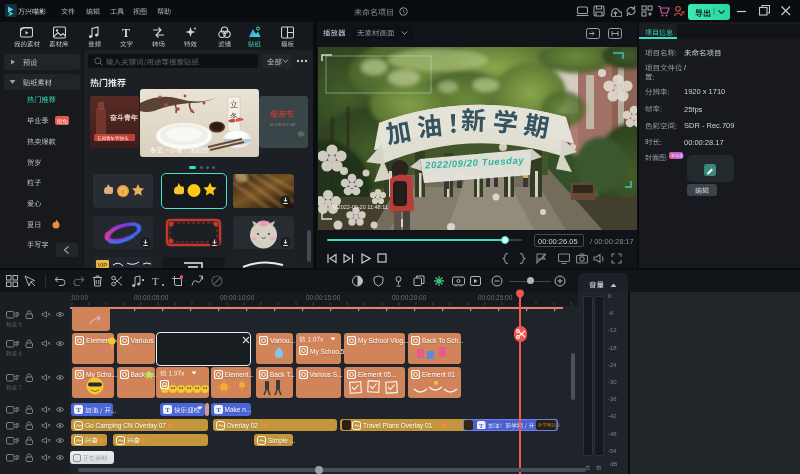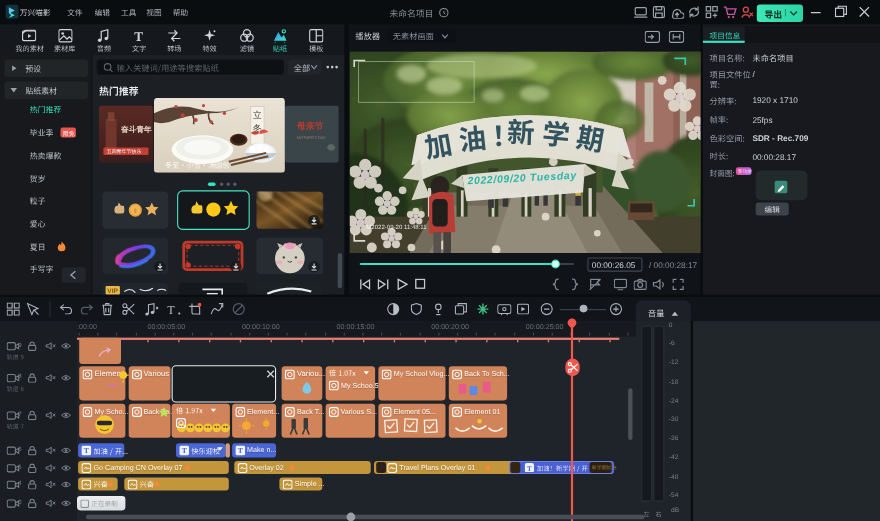--- a/index.html
+++ b/index.html
@@ -675,21 +675,21 @@
       <path transform="translate(0,7.7)" d="M5.0 -6.2 4.5 -6.0C5.1 -4.8 6.0 -3.6 6.8 -2.9C6.9 -3.1 7.1 -3.3 7.2 -3.4C6.4 -4.0 5.5 -5.2 5.0 -6.2ZM2.4 -6.1C2.0 -5.0 1.2 -4.0 0.3 -3.3C0.5 -3.2 0.7 -3.0 0.8 -2.9C1.0 -3.0 1.2 -3.2 1.4 -3.4V-2.9H2.9C2.7 -1.6 2.3 -0.4 0.5 0.1C0.6 0.3 0.8 0.5 0.8 0.6C2.7 -0.1 3.2 -1.4 3.4 -2.9H5.5C5.4 -1.0 5.3 -0.3 5.1 -0.1C5.0 -0.0 4.9 -0.0 4.8 -0.0C4.6 -0.0 4.1 -0.0 3.7 -0.1C3.8 0.1 3.8 0.3 3.8 0.5C4.3 0.5 4.8 0.5 5.0 0.5C5.3 0.5 5.5 0.4 5.6 0.3C5.9 -0.0 6.0 -0.9 6.1 -3.2C6.1 -3.3 6.1 -3.5 6.1 -3.5H1.4C2.1 -4.1 2.6 -5.0 3.0 -6.0Z M10.6 -4.8C10.6 -4.0 10.5 -3.1 10.3 -2.5L10.7 -2.3C11.0 -3.0 11.0 -4.0 11.0 -4.7ZM11.4 -6.2V-3.4C11.4 -2.1 11.3 -0.8 10.1 0.2C10.2 0.3 10.3 0.5 10.4 0.6C11.7 -0.5 11.9 -1.9 11.9 -3.4V-6.2ZM8.2 -4.6C8.3 -4.2 8.4 -3.7 8.4 -3.4L8.9 -3.4C8.8 -3.8 8.7 -4.3 8.6 -4.7ZM12.4 -4.6C12.6 -4.2 12.7 -3.7 12.7 -3.3L13.1 -3.4C13.1 -3.8 13.0 -4.3 12.8 -4.7ZM8.5 -6.1C8.7 -5.9 8.8 -5.6 8.9 -5.3H7.9V-4.8H10.3V-5.3H9.5C9.4 -5.6 9.2 -6.0 9.0 -6.3ZM7.9 -1.9V-1.5H8.8C8.8 -0.9 8.6 -0.2 7.9 0.2C8.0 0.3 8.2 0.5 8.3 0.6C9.0 0.1 9.3 -0.8 9.3 -1.5H10.2V-1.9H9.3V-2.9H10.3V-3.3H9.7C9.8 -3.7 10.0 -4.2 10.1 -4.6L9.6 -4.7C9.5 -4.3 9.4 -3.7 9.3 -3.3H7.8V-2.9H8.8V-1.9ZM12.8 -6.1C13.0 -5.9 13.1 -5.6 13.2 -5.3H12.2V-4.8H14.6V-5.3H13.8C13.7 -5.6 13.5 -6.0 13.3 -6.3ZM12.2 -1.8V-1.3H13.1V0.6H13.7V-1.3H14.6V-1.8H13.7V-2.8H14.7V-3.3H14.0C14.1 -3.7 14.3 -4.2 14.4 -4.6L13.9 -4.7C13.9 -4.3 13.7 -3.7 13.5 -3.3H12.1V-2.8H13.1V-1.8Z M21.2 -4.8C21.0 -4.5 20.5 -4.1 20.2 -3.9L20.6 -3.6C20.9 -3.8 21.3 -4.2 21.7 -4.5ZM15.4 -2.5 15.7 -2.1C16.2 -2.3 16.8 -2.6 17.4 -3.0L17.3 -3.4C16.6 -3.1 15.9 -2.7 15.4 -2.5ZM15.6 -4.5C16.0 -4.2 16.5 -3.9 16.8 -3.6L17.2 -4.0C16.9 -4.2 16.4 -4.6 16.0 -4.8ZM20.1 -3.1C20.6 -2.7 21.2 -2.3 21.6 -2.0L22.0 -2.3C21.6 -2.6 21.0 -3.1 20.5 -3.4ZM15.4 -1.5V-1.0H18.4V0.6H19.1V-1.0H22.1V-1.5H19.1V-2.1H18.4V-1.5ZM18.3 -6.2C18.4 -6.0 18.5 -5.8 18.6 -5.6H15.5V-5.1H18.3C18.1 -4.7 17.8 -4.4 17.7 -4.3C17.6 -4.2 17.5 -4.1 17.4 -4.1C17.4 -4.0 17.5 -3.7 17.5 -3.6C17.6 -3.7 17.8 -3.7 18.7 -3.8C18.3 -3.4 18.0 -3.1 17.8 -3.0C17.6 -2.8 17.4 -2.6 17.2 -2.6C17.3 -2.5 17.4 -2.2 17.4 -2.1C17.5 -2.2 17.8 -2.2 19.8 -2.4C19.9 -2.3 19.9 -2.1 20.0 -2.0L20.4 -2.2C20.3 -2.6 19.9 -3.1 19.6 -3.5L19.1 -3.3C19.3 -3.2 19.4 -3.0 19.5 -2.8L18.2 -2.7C18.8 -3.3 19.5 -3.9 20.1 -4.6L19.6 -4.9C19.5 -4.7 19.3 -4.5 19.1 -4.3L18.2 -4.2C18.4 -4.5 18.7 -4.8 18.9 -5.1H22.1V-5.6H19.3C19.2 -5.8 19.0 -6.1 18.8 -6.4Z M23.5 -2.9C23.8 -2.9 24.0 -3.1 24.0 -3.4C24.0 -3.8 23.8 -4.0 23.5 -4.0C23.3 -4.0 23.0 -3.8 23.0 -3.4C23.0 -3.1 23.3 -2.9 23.5 -2.9ZM23.5 0.1C23.8 0.1 24.0 -0.1 24.0 -0.4C24.0 -0.7 23.8 -0.9 23.5 -0.9C23.3 -0.9 23.0 -0.7 23.0 -0.4C23.0 -0.1 23.3 0.1 23.5 0.1Z" fill="#9aa0a7"></path>
     </svg>
 <div style="position:absolute;left:684px;top:87.0px;font-size:7.5px;color:#ced3d7;font-weight:400;letter-spacing:0px;white-space:nowrap;">1920 x 1710</div>
 <svg style="position:absolute;left:645px;top:104px;overflow:visible" width="19" height="9">
       <path transform="translate(0,7.7)" d="M5.3 -0.4C5.8 -0.1 6.5 0.3 6.9 0.6L7.2 0.2C6.8 -0.1 6.1 -0.5 5.6 -0.8ZM4.9 -3.4V-2.1C4.9 -1.3 4.7 -0.4 2.9 0.2C3.0 0.3 3.2 0.5 3.3 0.6C5.1 -0.1 5.5 -1.1 5.5 -2.1V-3.4ZM3.6 -4.5V-0.9H4.1V-4.0H6.2V-0.9H6.7V-4.5H5.4V-5.1H7.1V-5.6H5.4V-6.3H4.9V-4.5ZM0.6 -4.9V-0.9H1.0V-4.4H1.6V0.6H2.1V-4.4H2.7V-1.6C2.7 -1.5 2.7 -1.5 2.6 -1.5C2.5 -1.5 2.4 -1.5 2.2 -1.5C2.3 -1.4 2.4 -1.1 2.4 -1.0C2.6 -1.0 2.8 -1.0 2.9 -1.1C3.1 -1.2 3.1 -1.3 3.1 -1.6V-4.9H2.1V-6.3H1.6V-4.9Z M13.7 -4.8C13.5 -4.5 13.0 -4.1 12.7 -3.9L13.1 -3.6C13.4 -3.8 13.8 -4.2 14.2 -4.5ZM7.9 -2.5 8.2 -2.1C8.7 -2.3 9.3 -2.6 9.9 -3.0L9.8 -3.4C9.1 -3.1 8.4 -2.7 7.9 -2.5ZM8.1 -4.5C8.5 -4.2 9.0 -3.9 9.3 -3.6L9.7 -4.0C9.4 -4.2 8.9 -4.6 8.5 -4.8ZM12.6 -3.1C13.1 -2.7 13.7 -2.3 14.1 -2.0L14.5 -2.3C14.1 -2.6 13.5 -3.1 13.0 -3.4ZM7.9 -1.5V-1.0H10.9V0.6H11.6V-1.0H14.6V-1.5H11.6V-2.1H10.9V-1.5ZM10.8 -6.2C10.9 -6.0 11.0 -5.8 11.1 -5.6H8.0V-5.1H10.8C10.6 -4.7 10.3 -4.4 10.2 -4.3C10.1 -4.2 10.0 -4.1 9.9 -4.1C9.9 -4.0 10.0 -3.7 10.0 -3.6C10.1 -3.7 10.3 -3.7 11.2 -3.8C10.8 -3.4 10.5 -3.1 10.3 -3.0C10.1 -2.8 9.9 -2.6 9.7 -2.6C9.8 -2.5 9.9 -2.2 9.9 -2.1C10.0 -2.2 10.3 -2.2 12.3 -2.4C12.4 -2.3 12.4 -2.1 12.5 -2.0L12.9 -2.2C12.8 -2.6 12.4 -3.1 12.1 -3.5L11.6 -3.3C11.8 -3.2 11.9 -3.0 12.0 -2.8L10.7 -2.7C11.3 -3.3 12.0 -3.9 12.6 -4.6L12.1 -4.9C12.0 -4.7 11.8 -4.5 11.6 -4.3L10.7 -4.2C10.9 -4.5 11.2 -4.8 11.4 -5.1H14.6V-5.6H11.8C11.7 -5.8 11.5 -6.1 11.3 -6.4Z M16.0 -2.9C16.3 -2.9 16.5 -3.1 16.5 -3.4C16.5 -3.8 16.3 -4.0 16.0 -4.0C15.8 -4.0 15.5 -3.8 15.5 -3.4C15.5 -3.1 15.8 -2.9 16.0 -2.9ZM16.0 0.1C16.3 0.1 16.5 -0.1 16.5 -0.4C16.5 -0.7 16.3 -0.9 16.0 -0.9C15.8 -0.9 15.5 -0.7 15.5 -0.4C15.5 -0.1 15.8 0.1 16.0 0.1Z" fill="#9aa0a7"></path>
     </svg>
 <div style="position:absolute;left:684px;top:104.5px;font-size:7.5px;color:#ced3d7;font-weight:400;letter-spacing:0px;white-space:nowrap;">25fps</div>
 <svg style="position:absolute;left:645px;top:120.5px;overflow:visible" width="34" height="9">
       <path transform="translate(0,7.7)" d="M3.6 -3.7V-2.4H1.8V-3.7ZM4.1 -3.7H5.9V-2.4H4.1ZM4.5 -5.1C4.3 -4.8 4.0 -4.5 3.7 -4.2H1.7C2.0 -4.5 2.3 -4.8 2.5 -5.1ZM2.7 -6.3C2.1 -5.3 1.2 -4.4 0.3 -3.8C0.4 -3.7 0.6 -3.4 0.6 -3.3C0.8 -3.5 1.1 -3.6 1.3 -3.8V-0.6C1.3 0.3 1.6 0.5 2.8 0.5C3.1 0.5 5.4 0.5 5.7 0.5C6.9 0.5 7.1 0.1 7.2 -1.0C7.1 -1.1 6.8 -1.2 6.7 -1.2C6.6 -0.3 6.5 -0.0 5.7 -0.0C5.2 -0.0 3.2 -0.0 2.8 -0.0C2.0 -0.0 1.8 -0.1 1.8 -0.6V-1.9H5.9V-1.5H6.5V-4.2H4.4C4.7 -4.6 5.1 -5.0 5.3 -5.4L5.0 -5.7L4.9 -5.6H2.9C3.0 -5.8 3.1 -6.0 3.2 -6.1Z M11.4 -6.2C10.6 -6.0 9.1 -5.8 7.9 -5.7C7.9 -5.5 8.0 -5.3 8.0 -5.2C9.3 -5.3 10.8 -5.5 11.8 -5.7ZM8.1 -4.7C8.4 -4.3 8.6 -3.8 8.7 -3.5L9.2 -3.7C9.1 -4.0 8.8 -4.5 8.5 -4.9ZM9.4 -5.0C9.6 -4.6 9.8 -4.1 9.9 -3.8L10.4 -3.9C10.3 -4.3 10.1 -4.7 9.9 -5.1ZM11.2 -5.1C11.1 -4.7 10.8 -4.0 10.6 -3.7L11.0 -3.5C11.2 -3.9 11.5 -4.5 11.8 -5.0ZM13.8 -6.2C13.4 -5.6 12.6 -5.0 11.9 -4.6C12.1 -4.5 12.3 -4.3 12.4 -4.2C13.1 -4.6 13.9 -5.3 14.4 -5.9ZM14.1 -4.1C13.6 -3.5 12.7 -2.9 12.0 -2.5C12.1 -2.4 12.3 -2.2 12.4 -2.1C13.2 -2.5 14.0 -3.2 14.6 -3.9ZM14.2 -2.0C13.7 -1.1 12.7 -0.3 11.6 0.1C11.7 0.3 11.9 0.4 12.0 0.6C13.1 0.1 14.2 -0.8 14.8 -1.8ZM10.2 -2.3H10.3L10.2 -2.3ZM9.7 -3.7V-2.9H7.9V-2.3H9.5C9.1 -1.6 8.4 -0.8 7.7 -0.4C7.8 -0.3 8.0 -0.1 8.0 0.1C8.6 -0.3 9.2 -1.0 9.7 -1.7V0.6H10.2V-1.8C10.7 -1.4 11.1 -1.0 11.3 -0.6L11.7 -1.0C11.4 -1.4 10.9 -1.9 10.3 -2.3H11.8V-2.9H10.2V-3.7Z M19.2 -4.0C20.0 -3.6 21.0 -3.0 21.5 -2.7L21.9 -3.1C21.4 -3.5 20.3 -4.0 19.6 -4.4ZM17.9 -4.4C17.3 -3.9 16.5 -3.4 15.6 -3.1L16.0 -2.6C16.8 -3.0 17.7 -3.6 18.3 -4.1ZM15.6 -0.2V0.3H22.0V-0.2H19.0V-2.1H21.2V-2.6H16.4V-2.1H18.4V-0.2ZM18.2 -6.2C18.3 -5.9 18.4 -5.6 18.5 -5.4H15.6V-3.7H16.1V-4.9H21.4V-3.9H21.9V-5.4H19.2C19.1 -5.7 18.9 -6.1 18.8 -6.3Z M23.2 -4.6V0.6H23.8V-4.6ZM23.3 -5.9C23.6 -5.6 24.0 -5.1 24.2 -4.8L24.7 -5.1C24.5 -5.4 24.1 -5.9 23.7 -6.2ZM25.3 -2.2H27.1V-1.2H25.3ZM25.3 -3.7H27.1V-2.7H25.3ZM24.8 -4.2V-0.7H27.7V-4.2ZM25.1 -5.9V-5.3H28.8V-0.1C28.8 0.0 28.7 0.0 28.6 0.1C28.5 0.1 28.2 0.1 27.9 0.0C28.0 0.2 28.1 0.4 28.1 0.6C28.6 0.6 28.9 0.6 29.1 0.5C29.3 0.4 29.3 0.2 29.3 -0.1V-5.9Z M31.0 -2.9C31.3 -2.9 31.5 -3.1 31.5 -3.4C31.5 -3.8 31.3 -4.0 31.0 -4.0C30.8 -4.0 30.5 -3.8 30.5 -3.4C30.5 -3.1 30.8 -2.9 31.0 -2.9ZM31.0 0.1C31.3 0.1 31.5 -0.1 31.5 -0.4C31.5 -0.7 31.3 -0.9 31.0 -0.9C30.8 -0.9 30.5 -0.7 30.5 -0.4C30.5 -0.1 30.8 0.1 31.0 0.1Z" fill="#9aa0a7"></path>
     </svg>
-<div style="position:absolute;left:684px;top:121.0px;font-size:7.5px;color:#ced3d7;font-weight:700;letter-spacing:0px;white-space:nowrap;">SDR - Rec.709</div>
+<div style="position:absolute;left:684px;top:121.0px;font-size:7.5px;color:#ced3d7;font-weight:400;letter-spacing:0px;white-space:nowrap;">SDR - Rec.709</div>
 <svg style="position:absolute;left:645px;top:137px;overflow:visible" width="19" height="9">
       <path transform="translate(0,7.7)" d="M3.6 -3.4C4.0 -2.8 4.5 -2.0 4.7 -1.6L5.2 -1.8C4.9 -2.3 4.4 -3.1 4.0 -3.6ZM2.4 -3.0V-1.3H1.1V-3.0ZM2.4 -3.5H1.1V-5.2H2.4ZM0.6 -5.7V-0.2H1.1V-0.8H3.0V-5.7ZM5.7 -6.3V-4.8H3.3V-4.2H5.7V-0.2C5.7 -0.1 5.7 -0.0 5.5 -0.0C5.4 -0.0 4.8 -0.0 4.2 -0.1C4.3 0.1 4.4 0.4 4.4 0.5C5.2 0.5 5.7 0.5 5.9 0.4C6.2 0.3 6.3 0.2 6.3 -0.2V-4.2H7.2V-4.8H6.3V-6.3Z M13.3 -6.1C12.6 -5.4 11.5 -4.6 10.5 -4.2C10.6 -4.1 10.8 -3.9 10.9 -3.8C11.9 -4.3 13.1 -5.0 13.8 -5.9ZM7.9 -3.4V-2.8H9.4V-0.4C9.4 -0.1 9.2 0.0 9.1 0.1C9.1 0.2 9.2 0.4 9.3 0.6C9.5 0.4 9.8 0.4 11.8 -0.2C11.8 -0.3 11.8 -0.6 11.8 -0.7L9.9 -0.3V-2.8H11.1C11.7 -1.3 12.8 -0.1 14.4 0.4C14.4 0.2 14.6 -0.0 14.8 -0.1C13.3 -0.6 12.3 -1.5 11.7 -2.8H14.6V-3.4H9.9V-6.3H9.4V-3.4Z M16.0 -2.9C16.3 -2.9 16.5 -3.1 16.5 -3.4C16.5 -3.8 16.3 -4.0 16.0 -4.0C15.8 -4.0 15.5 -3.8 15.5 -3.4C15.5 -3.1 15.8 -2.9 16.0 -2.9ZM16.0 0.1C16.3 0.1 16.5 -0.1 16.5 -0.4C16.5 -0.7 16.3 -0.9 16.0 -0.9C15.8 -0.9 15.5 -0.7 15.5 -0.4C15.5 -0.1 15.8 0.1 16.0 0.1Z" fill="#9aa0a7"></path>
     </svg>
 <div style="position:absolute;left:684px;top:137.5px;font-size:7.5px;color:#ced3d7;font-weight:400;letter-spacing:0px;white-space:nowrap;">00:00:28.17</div>
 <svg style="position:absolute;left:645px;top:152.5px;overflow:visible" width="24" height="9">
       <path transform="translate(0,7.1)" d="M3.9 -2.9C4.1 -2.4 4.4 -1.7 4.5 -1.3L5.0 -1.5C4.9 -1.9 4.6 -2.6 4.3 -3.1ZM5.5 -5.8V-4.2H3.6V-3.7H5.5V-0.1C5.5 -0.0 5.5 0.0 5.3 0.0C5.2 0.0 4.8 0.0 4.4 0.0C4.5 0.2 4.5 0.4 4.6 0.5C5.2 0.5 5.5 0.5 5.7 0.4C5.9 0.4 6.0 0.2 6.0 -0.1V-3.7H6.7V-4.2H6.0V-5.8ZM1.7 -5.9V-5.0H0.5V-4.5H1.7V-3.5H0.3V-3.0H3.5V-3.5H2.2V-4.5H3.3V-5.0H2.2V-5.9ZM0.3 -0.3 0.3 0.3C1.2 0.1 2.5 -0.1 3.6 -0.3L3.6 -0.8L2.2 -0.5V-1.6H3.4V-2.1H2.2V-2.9H1.7V-2.1H0.5V-1.6H1.7V-0.5Z M9.7 -2.3H11.2V-1.5H9.7ZM9.7 -2.8V-3.5H11.2V-2.8ZM9.7 -1.1H11.2V-0.3H9.7ZM7.4 -5.4V-4.9H10.1C10.1 -4.6 10.0 -4.3 9.9 -4.0H7.7V0.6H8.2V0.2H12.7V0.6H13.3V-4.0H10.5L10.7 -4.9H13.6V-5.4ZM8.2 -0.3V-3.5H9.2V-0.3ZM12.7 -0.3H11.7V-3.5H12.7Z M16.6 -2.0C17.2 -1.8 17.9 -1.6 18.3 -1.4L18.5 -1.8C18.1 -1.9 17.4 -2.2 16.8 -2.3ZM15.9 -1.1C16.9 -0.9 18.1 -0.7 18.8 -0.4L19.0 -0.8C18.3 -1.0 17.1 -1.3 16.2 -1.4ZM14.6 -5.6V0.6H15.1V0.3H19.9V0.6H20.4V-5.6ZM15.1 -0.2V-5.1H19.9V-0.2ZM16.9 -5.0C16.5 -4.4 15.9 -3.8 15.3 -3.5C15.5 -3.4 15.6 -3.2 15.7 -3.2C15.9 -3.3 16.1 -3.5 16.4 -3.7C16.6 -3.4 16.8 -3.2 17.1 -3.0C16.5 -2.8 15.8 -2.5 15.2 -2.4C15.3 -2.3 15.4 -2.1 15.5 -2.0C16.2 -2.2 16.9 -2.4 17.6 -2.8C18.1 -2.5 18.8 -2.2 19.5 -2.1C19.5 -2.2 19.7 -2.4 19.8 -2.5C19.1 -2.6 18.5 -2.8 18.0 -3.0C18.5 -3.4 18.9 -3.8 19.2 -4.2L18.9 -4.4L18.9 -4.4H17.1C17.2 -4.5 17.3 -4.7 17.3 -4.8ZM16.6 -3.9 16.7 -4.0H18.5C18.3 -3.7 17.9 -3.5 17.5 -3.3C17.2 -3.5 16.9 -3.7 16.6 -3.9Z M22.0 -2.7C22.2 -2.7 22.4 -2.9 22.4 -3.2C22.4 -3.5 22.2 -3.7 22.0 -3.7C21.7 -3.7 21.5 -3.5 21.5 -3.2C21.5 -2.9 21.7 -2.7 22.0 -2.7ZM22.0 0.1C22.2 0.1 22.4 -0.1 22.4 -0.4C22.4 -0.7 22.2 -0.9 22.0 -0.9C21.7 -0.9 21.5 -0.7 21.5 -0.4C21.5 -0.1 21.7 0.1 22.0 0.1Z" fill="#9aa0a7"></path>
     </svg>
 <div style="position:absolute;left:669px;top:152px;width:14px;height:7px;background:linear-gradient(90deg,#e0559a,#b55fe8);border-radius:2px"></div>
 <svg style="position:absolute;left:670.5px;top:153.3px;overflow:visible" width="14" height="5">
       <path transform="translate(0,4.3)" d="M1.5 -0.9C1.6 -0.7 1.8 -0.4 1.9 -0.2L2.1 -0.3C2.0 -0.5 1.9 -0.8 1.7 -1.0ZM0.6 -1.0C0.5 -0.7 0.3 -0.5 0.2 -0.3C0.2 -0.2 0.3 -0.2 0.4 -0.1C0.6 -0.3 0.7 -0.6 0.8 -0.9ZM2.3 -3.1V-1.7C2.3 -1.1 2.3 -0.4 1.9 0.1C2.0 0.1 2.1 0.2 2.2 0.3C2.6 -0.2 2.6 -1.1 2.6 -1.7V-1.8H3.3V0.3H3.6V-1.8H4.0V-2.1H2.6V-2.9C3.1 -3.0 3.5 -3.1 3.9 -3.2L3.6 -3.5C3.3 -3.3 2.8 -3.2 2.3 -3.1ZM0.9 -3.5C1.0 -3.4 1.0 -3.2 1.1 -3.1H0.3V-2.8H2.1V-3.1H1.4C1.4 -3.2 1.3 -3.4 1.2 -3.5ZM1.6 -2.8C1.5 -2.6 1.4 -2.3 1.4 -2.1H0.2V-1.9H1.1V-1.4H0.2V-1.1H1.1V-0.1C1.1 -0.0 1.0 -0.0 1.0 -0.0C1.0 -0.0 0.8 -0.0 0.7 -0.0C0.7 0.1 0.8 0.2 0.8 0.2C1.0 0.2 1.1 0.2 1.2 0.2C1.3 0.2 1.3 0.1 1.3 -0.1V-1.1H2.1V-1.4H1.3V-1.9H2.2V-2.1H1.6C1.7 -2.3 1.8 -2.5 1.9 -2.7ZM0.5 -2.7C0.6 -2.5 0.7 -2.3 0.7 -2.1L1.0 -2.2C0.9 -2.4 0.9 -2.6 0.8 -2.8Z M4.4 -0.8 4.4 -0.4C4.9 -0.6 5.5 -0.7 6.1 -0.9L6.0 -1.2L5.3 -1.0V-2.7H6.0V-3.0H4.4V-2.7H5.0V-0.9C4.8 -0.9 4.5 -0.8 4.4 -0.8ZM6.7 -3.5C6.7 -3.2 6.7 -2.9 6.7 -2.6H6.0V-2.3H6.7C6.6 -1.2 6.4 -0.4 5.5 0.1C5.6 0.2 5.7 0.3 5.7 0.3C6.7 -0.2 6.9 -1.1 7.0 -2.3H7.8C7.8 -0.8 7.7 -0.2 7.6 -0.1C7.5 -0.0 7.5 0.0 7.4 0.0C7.3 0.0 7.1 -0.0 6.8 -0.0C6.9 0.1 6.9 0.2 6.9 0.3C7.2 0.3 7.4 0.3 7.5 0.3C7.7 0.3 7.8 0.2 7.9 0.1C8.0 -0.1 8.1 -0.7 8.1 -2.4C8.1 -2.5 8.1 -2.6 8.1 -2.6H7.0C7.0 -2.9 7.0 -3.2 7.0 -3.5Z M10.0 -1.8V-1.4H9.1V-1.8ZM8.8 -2.0V0.3H9.1V-0.5H10.0V-0.0C10.0 0.0 10.0 0.0 9.9 0.0C9.9 0.0 9.7 0.0 9.5 0.0C9.5 0.1 9.6 0.2 9.6 0.3C9.9 0.3 10.1 0.3 10.2 0.3C10.3 0.2 10.3 0.1 10.3 -0.0V-2.0ZM9.1 -1.2H10.0V-0.8H9.1ZM12.0 -3.2C11.8 -3.1 11.4 -2.9 11.0 -2.8V-3.5H10.7V-2.1C10.7 -1.8 10.8 -1.7 11.2 -1.7C11.3 -1.7 11.9 -1.7 11.9 -1.7C12.3 -1.7 12.4 -1.8 12.4 -2.3C12.3 -2.4 12.2 -2.4 12.1 -2.5C12.1 -2.0 12.1 -2.0 11.9 -2.0C11.8 -2.0 11.3 -2.0 11.2 -2.0C11.1 -2.0 11.0 -2.0 11.0 -2.1V-2.6C11.4 -2.7 11.9 -2.8 12.2 -3.0ZM12.1 -1.3C11.8 -1.2 11.4 -1.0 11.0 -0.9V-1.6H10.7V-0.1C10.7 0.2 10.8 0.3 11.2 0.3C11.3 0.3 11.9 0.3 12.0 0.3C12.3 0.3 12.4 0.1 12.4 -0.4C12.4 -0.4 12.2 -0.5 12.2 -0.5C12.1 -0.1 12.1 0.0 11.9 0.0C11.8 0.0 11.4 0.0 11.3 0.0C11.1 0.0 11.0 -0.0 11.0 -0.1V-0.6C11.4 -0.8 11.9 -0.9 12.3 -1.1ZM8.8 -2.3C8.8 -2.4 9.0 -2.4 10.1 -2.5C10.2 -2.4 10.2 -2.3 10.2 -2.2L10.5 -2.4C10.4 -2.6 10.2 -3.0 10.0 -3.3L9.7 -3.2C9.8 -3.0 9.9 -2.9 10.0 -2.7L9.1 -2.7C9.3 -2.9 9.5 -3.2 9.6 -3.4L9.3 -3.5C9.1 -3.2 8.9 -2.9 8.8 -2.8C8.8 -2.7 8.7 -2.6 8.6 -2.6C8.7 -2.5 8.7 -2.4 8.8 -2.3Z" fill="#fff"></path>

